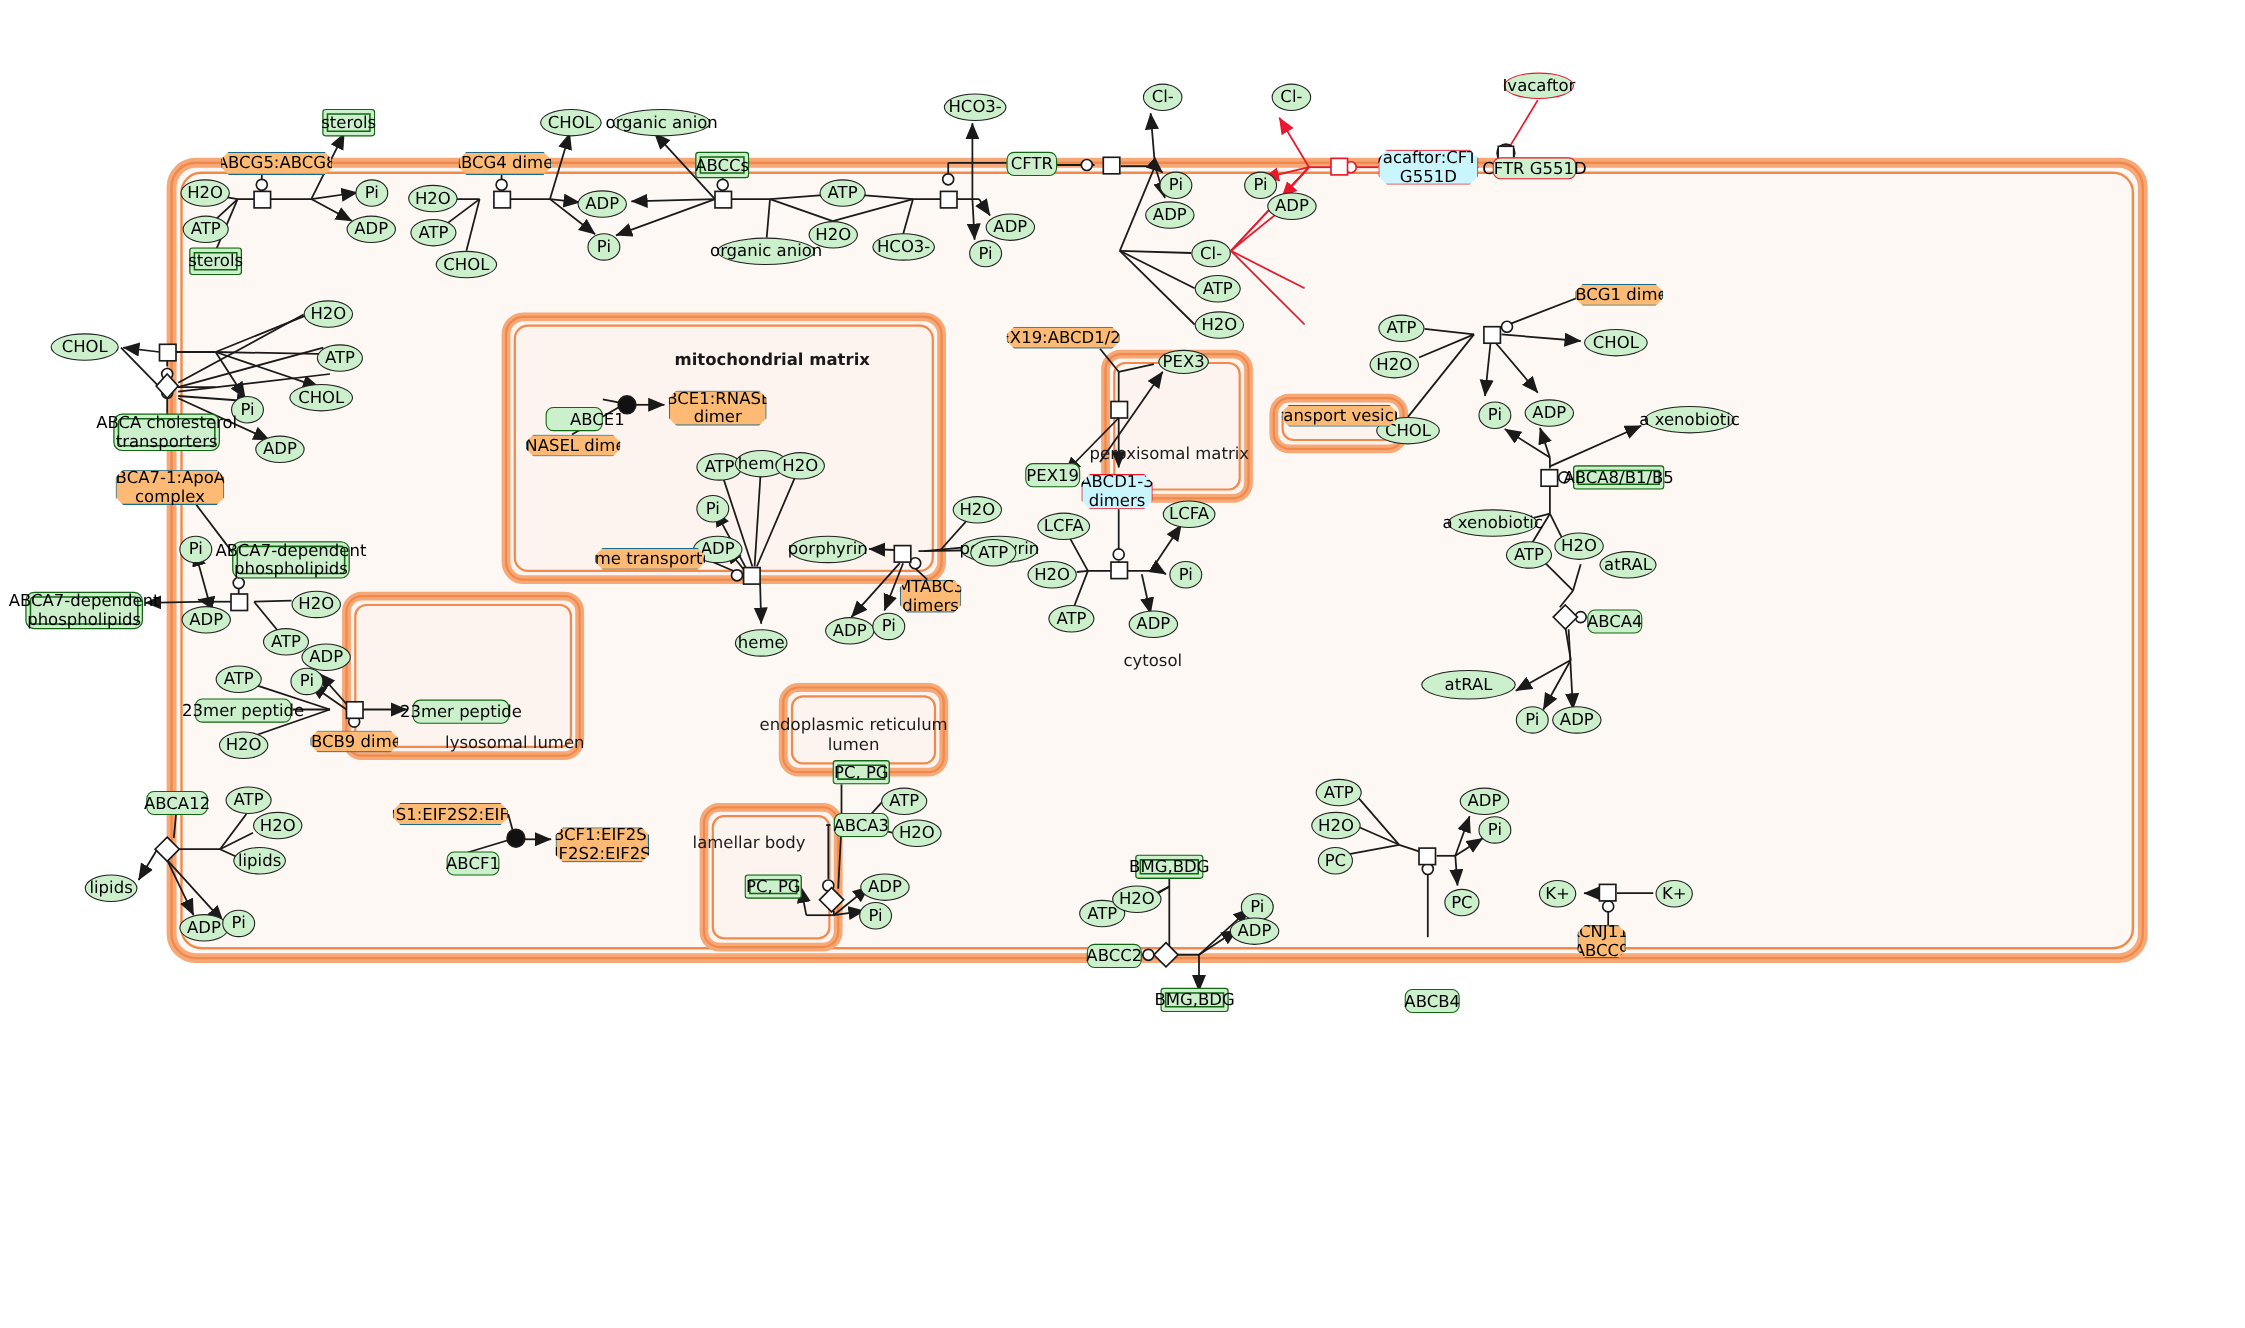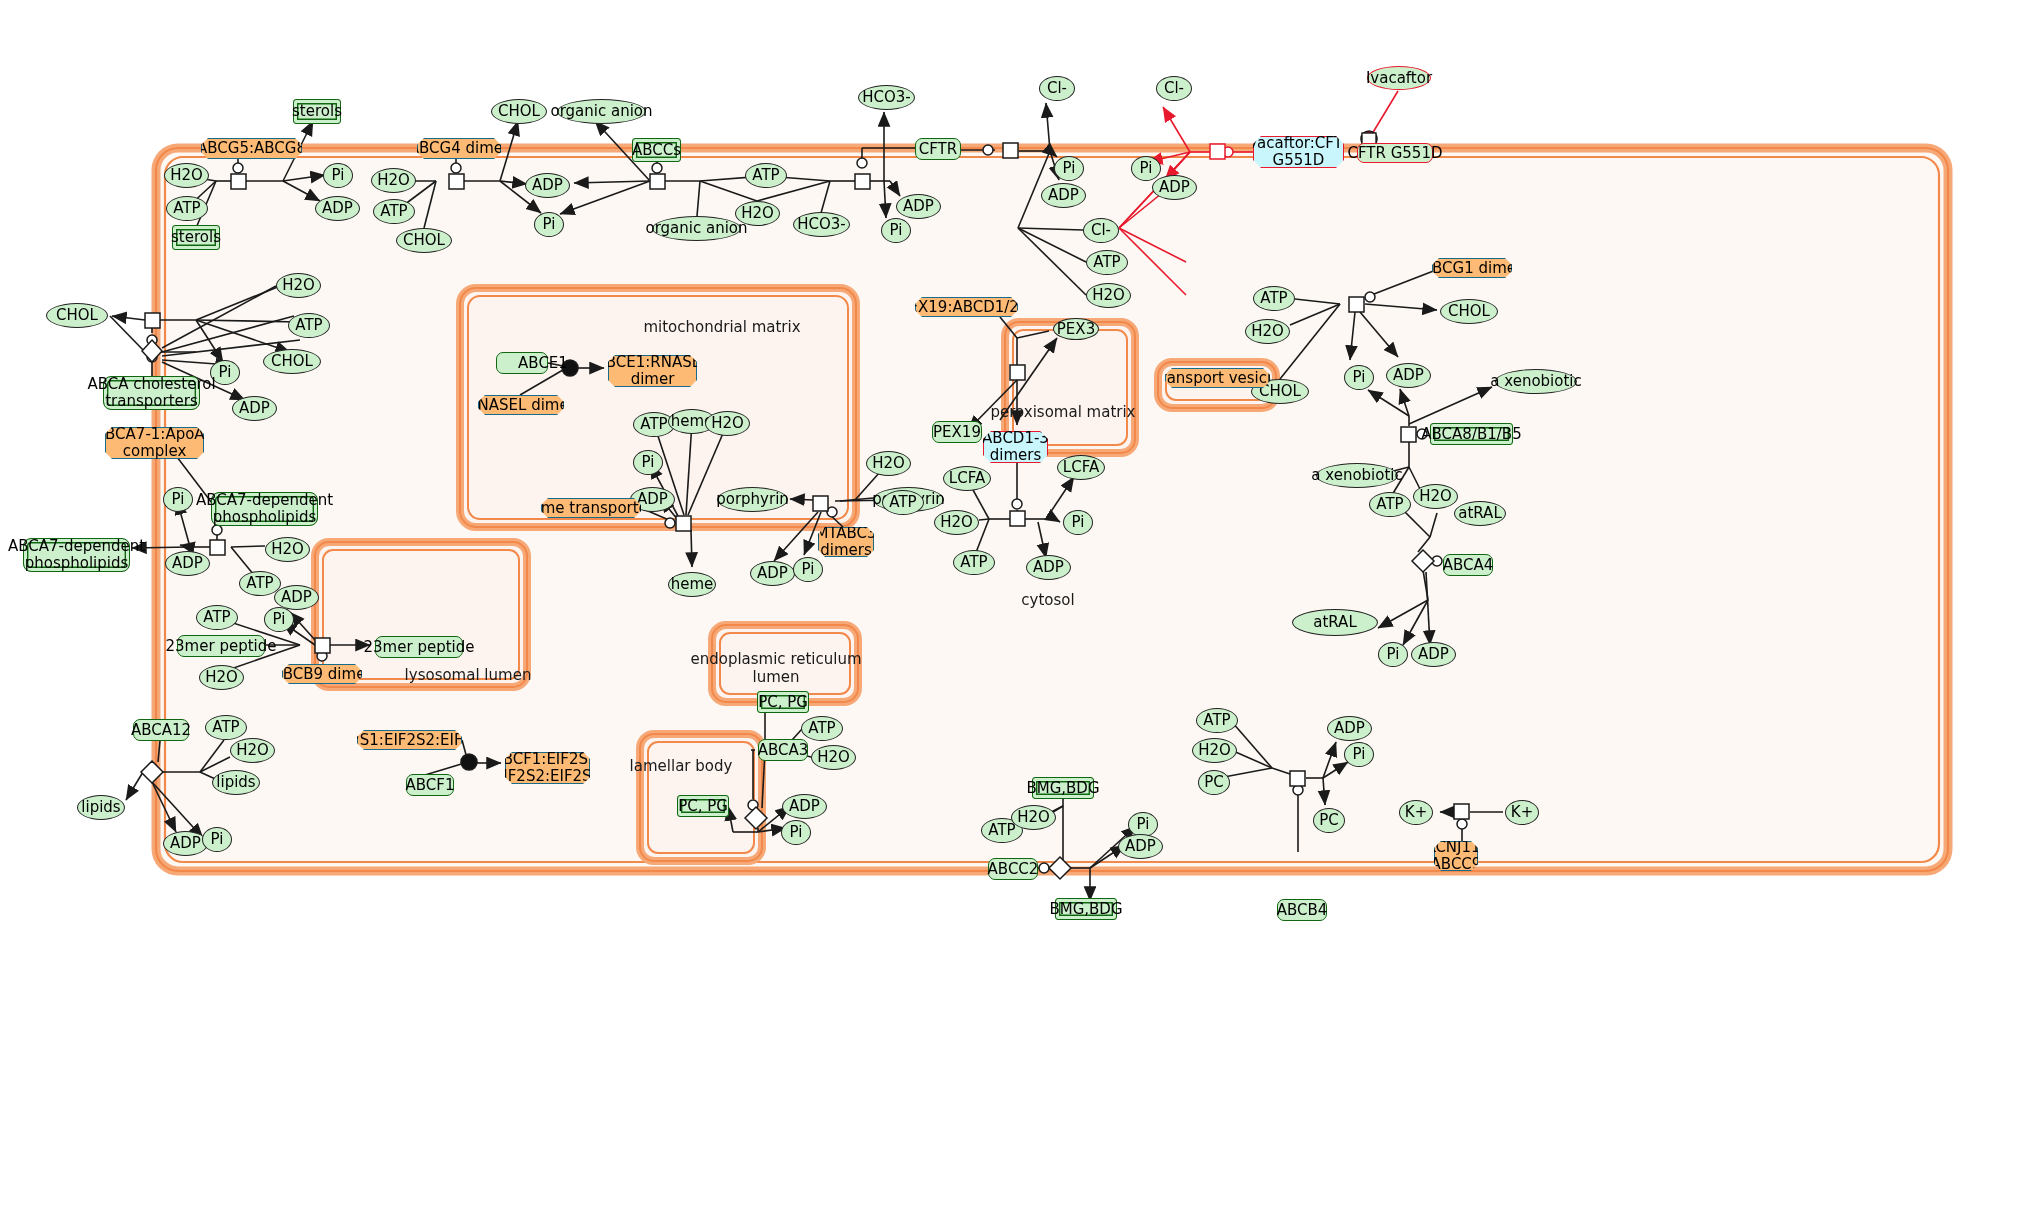--- a/index.html
+++ b/index.html
@@ -430,21 +430,21 @@
       <div class="node mol" style="left: 205px; top: 715px; width: 42px; height: 25px;">ATP</div>
       <div class="node mol" style="left: 230px; top: 738px; width: 45px; height: 25px;">H2O</div>
       <div class="node mol" style="left: 212px; top: 770px; width: 48px; height: 25px;">lipids</div>
       <div class="node mol" style="left: 77px; top: 795px; width: 48px; height: 25px;">lipids</div>
       <div class="node mol" style="left: 163px; top: 831px; width: 45px; height: 25px;">ADP</div>
       <div class="node mol" style="left: 202px; top: 827px; width: 30px; height: 25px;">Pi</div>
       <div class="node cplx" style="left: 357px; top: 730px; width: 105px; height: 20px;">EIF2S1:EIF2S2:EIF2S3</div>
       <div class="node prot" style="left: 406px; top: 774px; width: 48px; height: 22px;">ABCF1</div>
       <div class="node cplx" style="left: 505px; top: 752px; width: 85px; height: 32px;">ABCF1:EIF2S1:
 EIF2S2:EIF2S3</div>
-      <div class="node prot" style="left: 496px; top: 352px; width: 52px; height: 22px; padding-left: 42px;">ABCE1</div>
+      <div class="node prot" style="left: 496px; top: 370px; width: 52px; height: 22px; padding-left: 42px;">ABCE1</div>
       <div class="node cplx" style="left: 478px; top: 395px; width: 86px; height: 20px;">RNASEL dimer</div>
       <div class="node cplx" style="left: 608px; top: 355px; width: 89px; height: 32px;">ABCE1:RNASEL
 dimer</div>
       <div class="node mol" style="left: 633px; top: 412px; width: 42px; height: 25px;">ATP</div>
       <div class="node mol" style="left: 668px; top: 409px; width: 48px; height: 25px;">heme</div>
       <div class="node mol" style="left: 705px; top: 411px; width: 45px; height: 25px;">H2O</div>
       <div class="node mol" style="left: 633px; top: 450px; width: 30px; height: 25px;">Pi</div>
       <div class="node mol" style="left: 630px; top: 487px; width: 45px; height: 25px;">ADP</div>
       <div class="node cplx" style="left: 541px; top: 498px; width: 100px; height: 20px;">Heme transporters</div>
       <div class="node mol" style="left: 668px; top: 572px; width: 48px; height: 25px;">heme</div>
@@ -506,21 +506,21 @@
       <div class="node mol" style="left: 1344px; top: 742px; width: 30px; height: 25px;">Pi</div>
       <div class="node mol" style="left: 1313px; top: 808px; width: 32px; height: 25px;">PC</div>
       <div class="node prot" style="left: 1277px; top: 852px; width: 50px; height: 22px; margin-top: 47px;">ABCB4</div>
       <div class="node mol" style="left: 1399px; top: 800px; width: 34px; height: 25px;">K+</div>
       <div class="node mol" style="left: 1505px; top: 800px; width: 34px; height: 25px;">K+</div>
       <div class="node cplx" style="left: 1434px; top: 841px; width: 44px; height: 30px;">KCNJ11:
 ABCC9</div>
     </div>
 <div id="caps-layer">
       <div class="cap" style="left: 958px; top: 591px; width: 180px;">cytosol</div>
-      <div class="cap" style="left: 632px; top: 318px; width: 180px;">mitochondrial matrix</div>
+      <div class="cap" style="left: 612px; top: 318px; width: 180px; font-weight: bold;">mitochondrial matrix</div>
       <div class="cap" style="left: 973px; top: 403px; width: 180px;">peroxisomal matrix</div>
       <div class="cap" style="left: 378px; top: 666px; width: 180px;">lysosomal lumen</div>
       <div class="cap" style="left: 686px; top: 650px; width: 180px;">endoplasmic reticulum
 lumen</div>
       <div class="cap" style="left: 591px; top: 757px; width: 180px;">lamellar body</div>
     </div>
 
 </div>
 
 </body></html>

